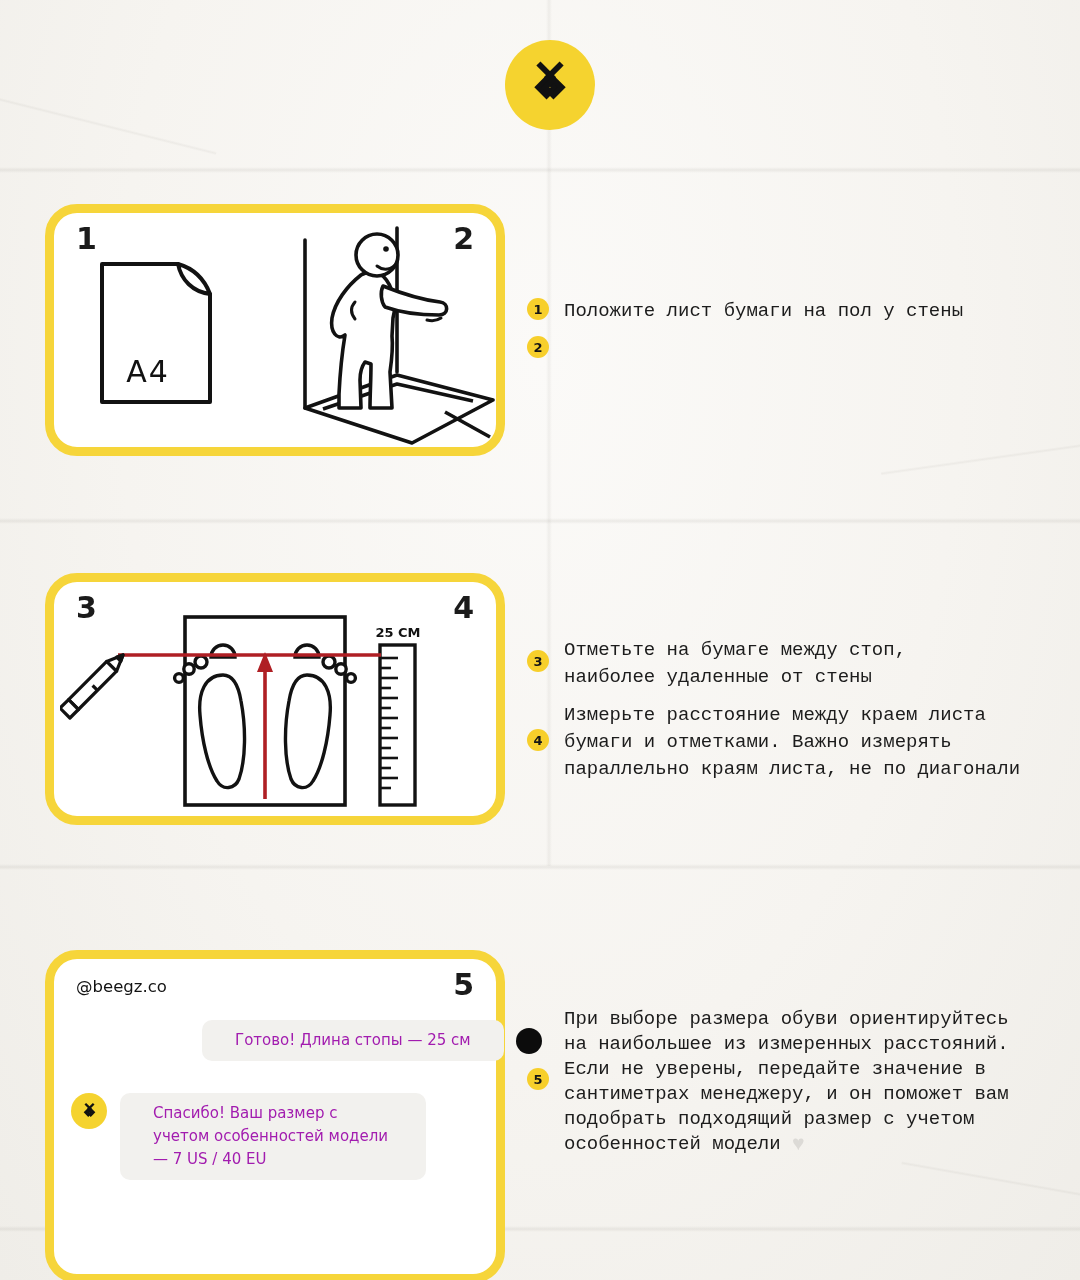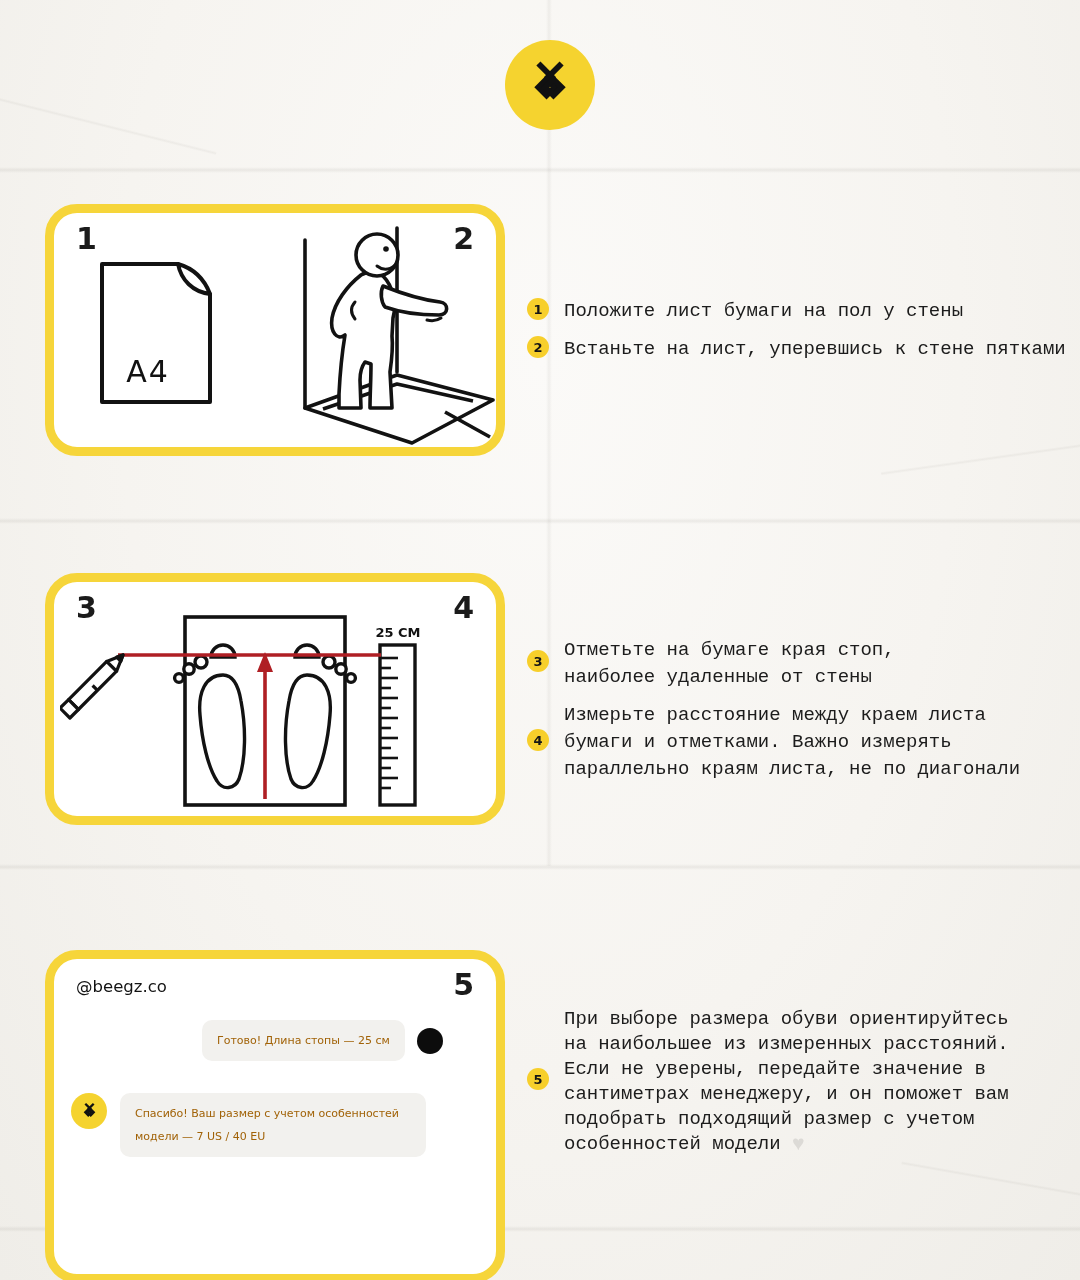--- a/index.html
+++ b/index.html
@@ -43,22 +43,22 @@
   .step-3 { left:527px; top:637px; width:465px; } .step-3 .badge { margin-top:13px; }
   .step-4 { left:527px; top:702px; width:535px; } .step-4 .badge { margin-top:27px; }
   .step-5 { left:527px; top:1007px; width:495px; } .step-5 .badge { margin-top:61px; }
   .step-5 p { line-height:25px; }
   .heart { color:#DCDAD6; font-size:21px; vertical-align:-1px; }
 
   
   .handle { position:absolute; left:22px; top:18px; font-size:16.5px; color:#121212; }
   .chat-row-right { position:absolute; left:148px; top:61px; display:flex; gap:12px; align-items:center; }
   .chat-row-left  { position:absolute; left:17px;  top:134px; display:flex; gap:13px; align-items:flex-start; }
-  .bubble { background:#F2F1EE; border-radius:10px; padding:9px 15px;
-    font-size:11px; line-height:23px; color:#a16207; }
+  .bubble { background:#F2F1EE; border-radius:10px; padding:9px 33px;
+    font-size:15px; line-height:23px; color:#a21caf; }
   .bubble.nowrap { white-space:nowrap; }
   .avatar-dot { flex:none; width:26px; height:26px; border-radius:50%; background:#0c0c0c; }
   .avatar-brand { flex:none; width:36px; height:36px; border-radius:50%; background:#F5D32F;
     display:flex; align-items:center; justify-content:center; margin-bottom:2px; }
 
   svg { display:block; }
   .ill { position:absolute; }
 </style>
 </head>
 <body>
@@ -202,26 +202,25 @@
     </div>
   </div>
 
   <div class="step step-1">
     <div class="badge">1</div>
     <p>Положите лист бумаги на пол у стены</p>
   </div>
 
   <div class="step step-2">
     <div class="badge">2</div>
-    <p>Встаньте на лист, уперевшись к стене пятками</p>
   </div>
 
   <div class="step step-3">
     <div class="badge">3</div>
-    <p>Отметьте на бумаге края стоп, наиболее удаленные от стены</p>
+    <p>Отметьте на бумаге между стоп, наиболее удаленные от стены</p>
   </div>
 
   <div class="step step-4">
     <div class="badge">4</div>
     <p>Измерьте расстояние между краем листа бумаги и отметками. Важно измерять параллельно краям листа, не по диагонали</p>
   </div>
 
   <div class="step step-5">
     <div class="badge">5</div>
     <p><span>При выборе размера обуви ориентируйтесь на наибольшее из измеренных расстояний. Если не уверены, передайте значение в сантиметрах менеджеру, и он поможет вам подобрать подходящий размер с учетом особенностей модели</span> <span class="heart">♥</span></p>

